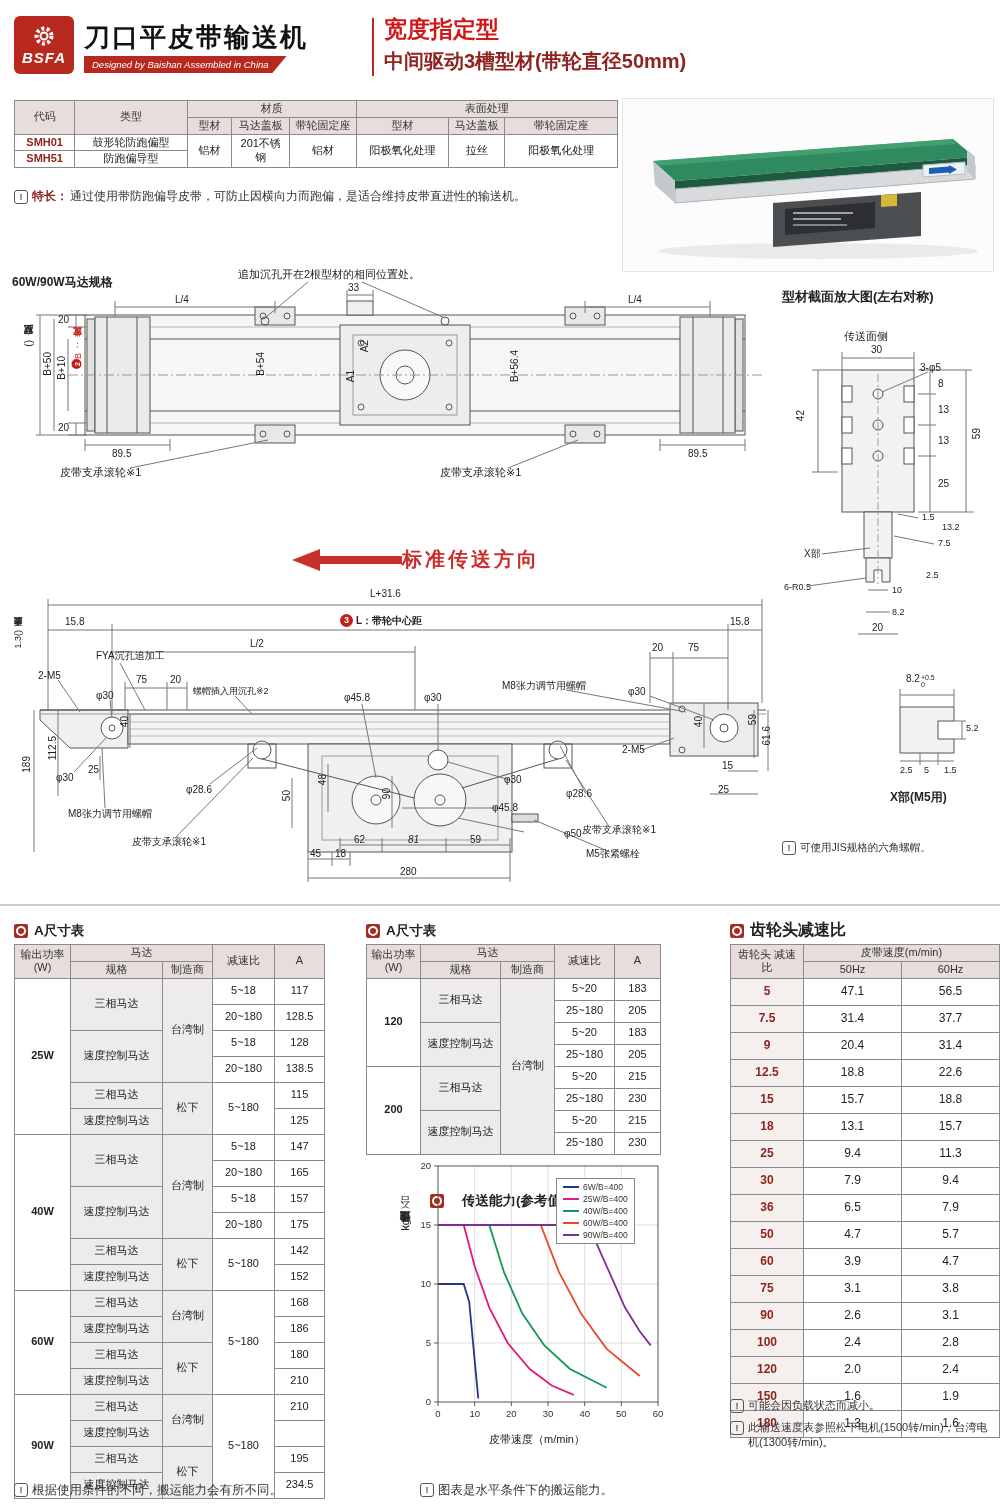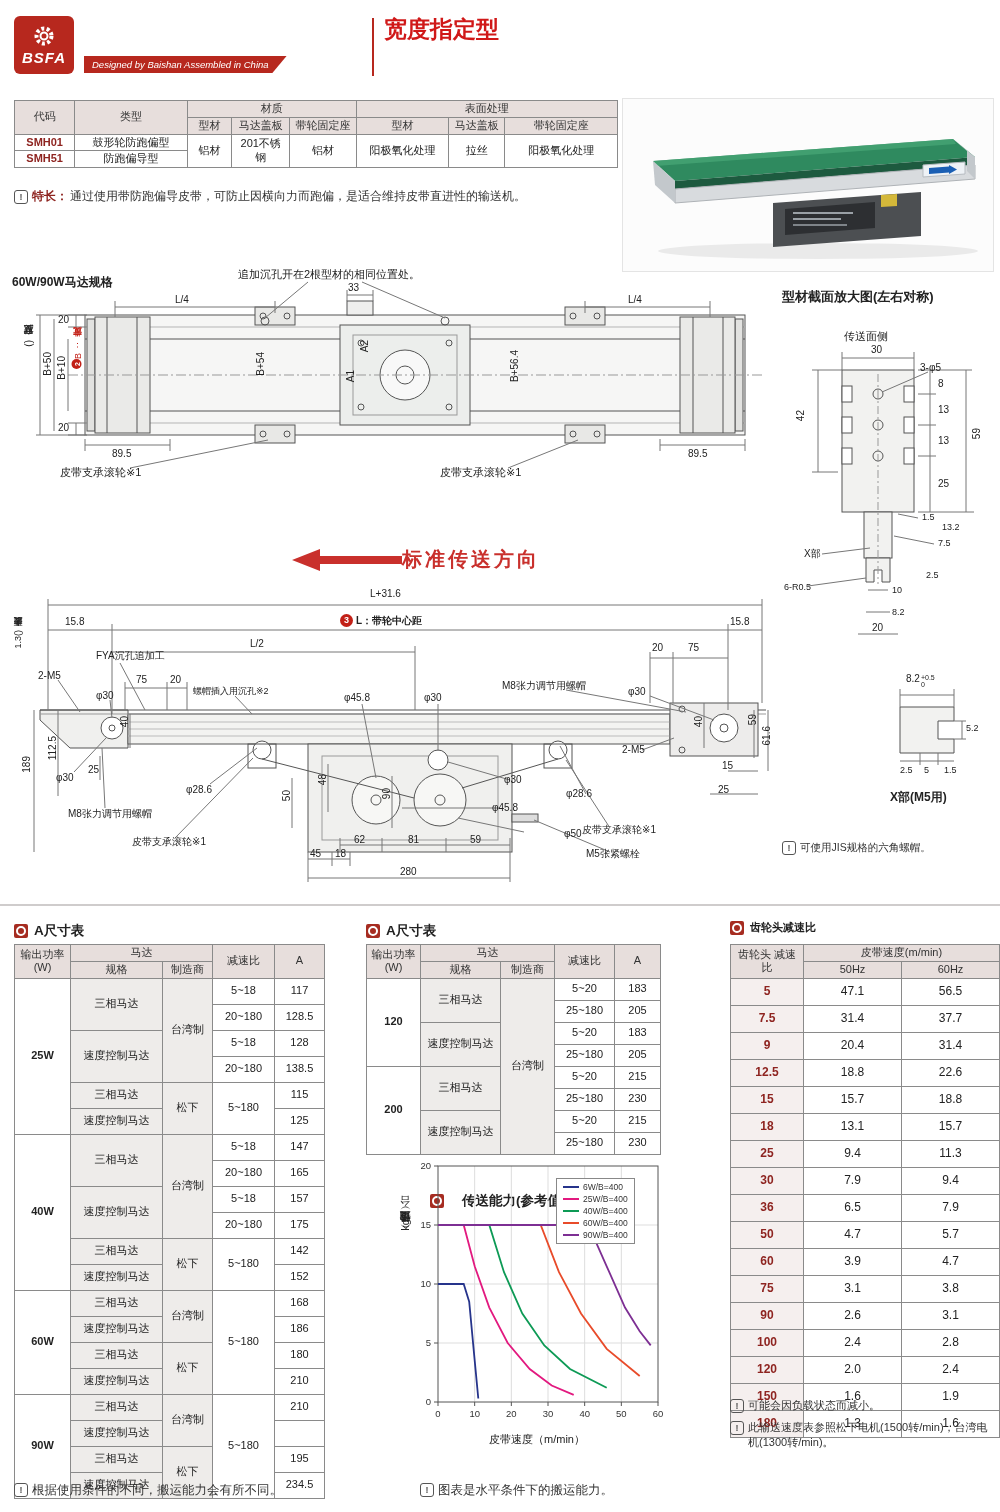--- a/index.html
+++ b/index.html
@@ -64,23 +64,25 @@
 
 <div class="page">
 
   <div class="logo-box">
     <svg width="22" height="22" viewBox="0 0 22 22">
       <circle cx="11" cy="11" r="7.5" fill="none" stroke="#fff" stroke-width="4" stroke-dasharray="3 2.4"></circle>
       <circle cx="11" cy="11" r="3.5" fill="none" stroke="#fff" stroke-width="2"></circle>
     </svg>
     <span class="logo-txt">BSFA</span>
   </div>
+  <div class="prod-title">刀口平皮带输送机</div>
   <div class="ribbon">Designed by Baishan Assembled in China</div>
   <div class="vsep"></div>
   <div class="type-label">宽度指定型</div>
+  <div class="model-label">中间驱动3槽型材(带轮直径50mm)</div>
 
   <table class="dtable spec-tb abs" style="left:14px;top:100px;width:604px;">
     <colgroup>
         <col style="width:60px">
         <col style="width:112px">
         <col style="width:44px">
         <col style="width:58px">
         <col style="width:66px">
         <col style="width:92px">
         <col style="width:56px">
@@ -439,21 +441,21 @@
     <div class="lab" style="left:508px;top:240px;padding-left:46px;">φ50</div>
     <div class="lab" style="left:576px;top:260px;">M5张紧螺栓</div>
     <div class="lab" style="left:572px;top:236px;">皮带支承滚轮※1</div>
     <div class="lab" style="left:556px;top:200px;">φ28.6</div>
     <div class="lab" style="left:612px;top:156px;">2-M5</div>
     <div class="vlab" style="left:738px;top:126px;">59</div>
     <div class="vlab" style="left:752px;top:138px;">61.6</div>
     <div class="lab" style="left:712px;top:172px;">15</div>
     <div class="lab" style="left:708px;top:196px;">25</div>
     <div class="lab" style="left:344px;top:246px;">62</div>
-    <div class="lab" style="left:398px;top:246px;">81</div>
+    <div class="lab" style="left:398px;top:246px;font-style:italic;">81</div>
     <div class="lab" style="left:460px;top:246px;">59</div>
     <div class="lab" style="left:300px;top:260px;">45</div>
     <div class="lab" style="left:325px;top:260px;">18</div>
     <div class="lab" style="left:390px;top:278px;">280</div>
   </div>
 
   <div class="abs" style="left:862px;top:645px;width:135px;height:215px;">
     <svg width="135" height="215" viewBox="0 0 135 215" style="position:absolute;left:0;top:0;">
       <path d="M38,62 L92,62 L92,76 L76,76 L76,94 L92,94 L92,108 L38,108 Z" fill="#f2f2f0" stroke="#555"></path>
       <g stroke="#777" fill="none">
@@ -741,21 +743,21 @@
         <span class="lg-sw" style="background: rgb(232, 75, 42);"></span>
         <span class="lg-tx">60W/B=400</span>
       </div>
         <div class="lg-row">
         <span class="lg-sw" style="background: rgb(125, 47, 147);"></span>
         <span class="lg-tx">90W/B=400</span>
       </div>
       </div>
   </div>
 
-  <div class="sec-title" style="left:730px;top:920px;font-size:11px;">
+  <div class="sec-title" style="left:730px;top:920px;font-size:16px;">
     <span class="sq-ic"></span>
     <span>齿轮头减速比</span>
   </div>
   <table class="dtable geartable abs" style="left:730px;top:944px;">
     <colgroup>
         <col style="width:66px">
         <col style="width:98px">
         <col style="width:98px">
       </colgroup>
     <thead>

